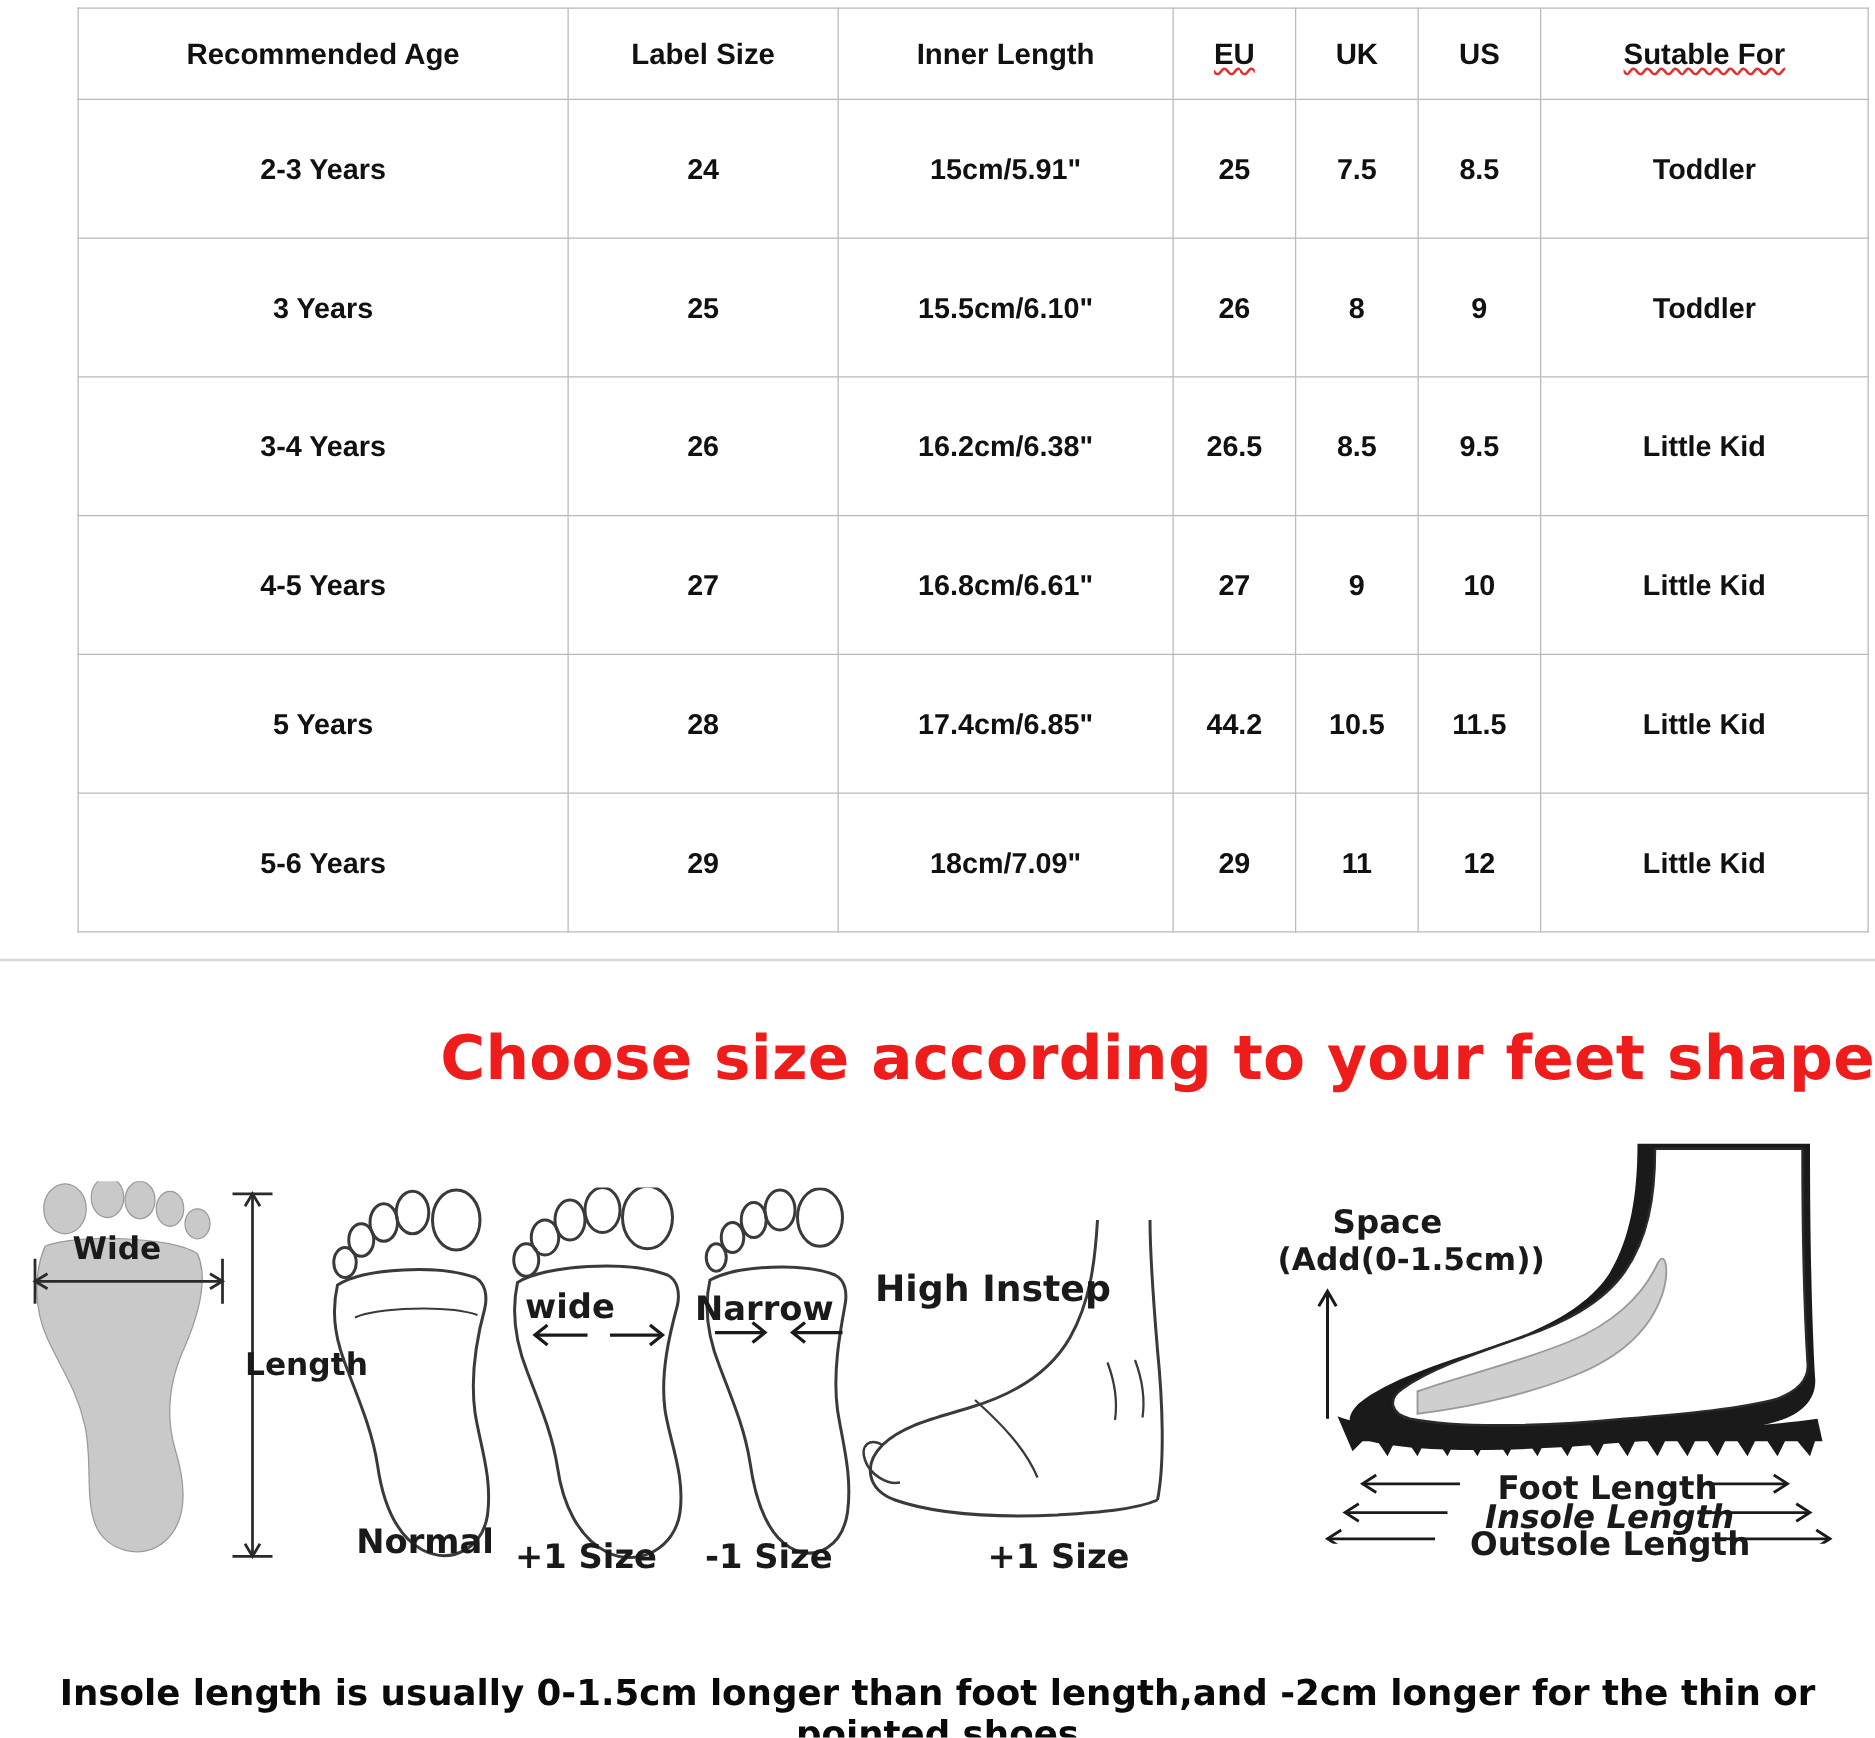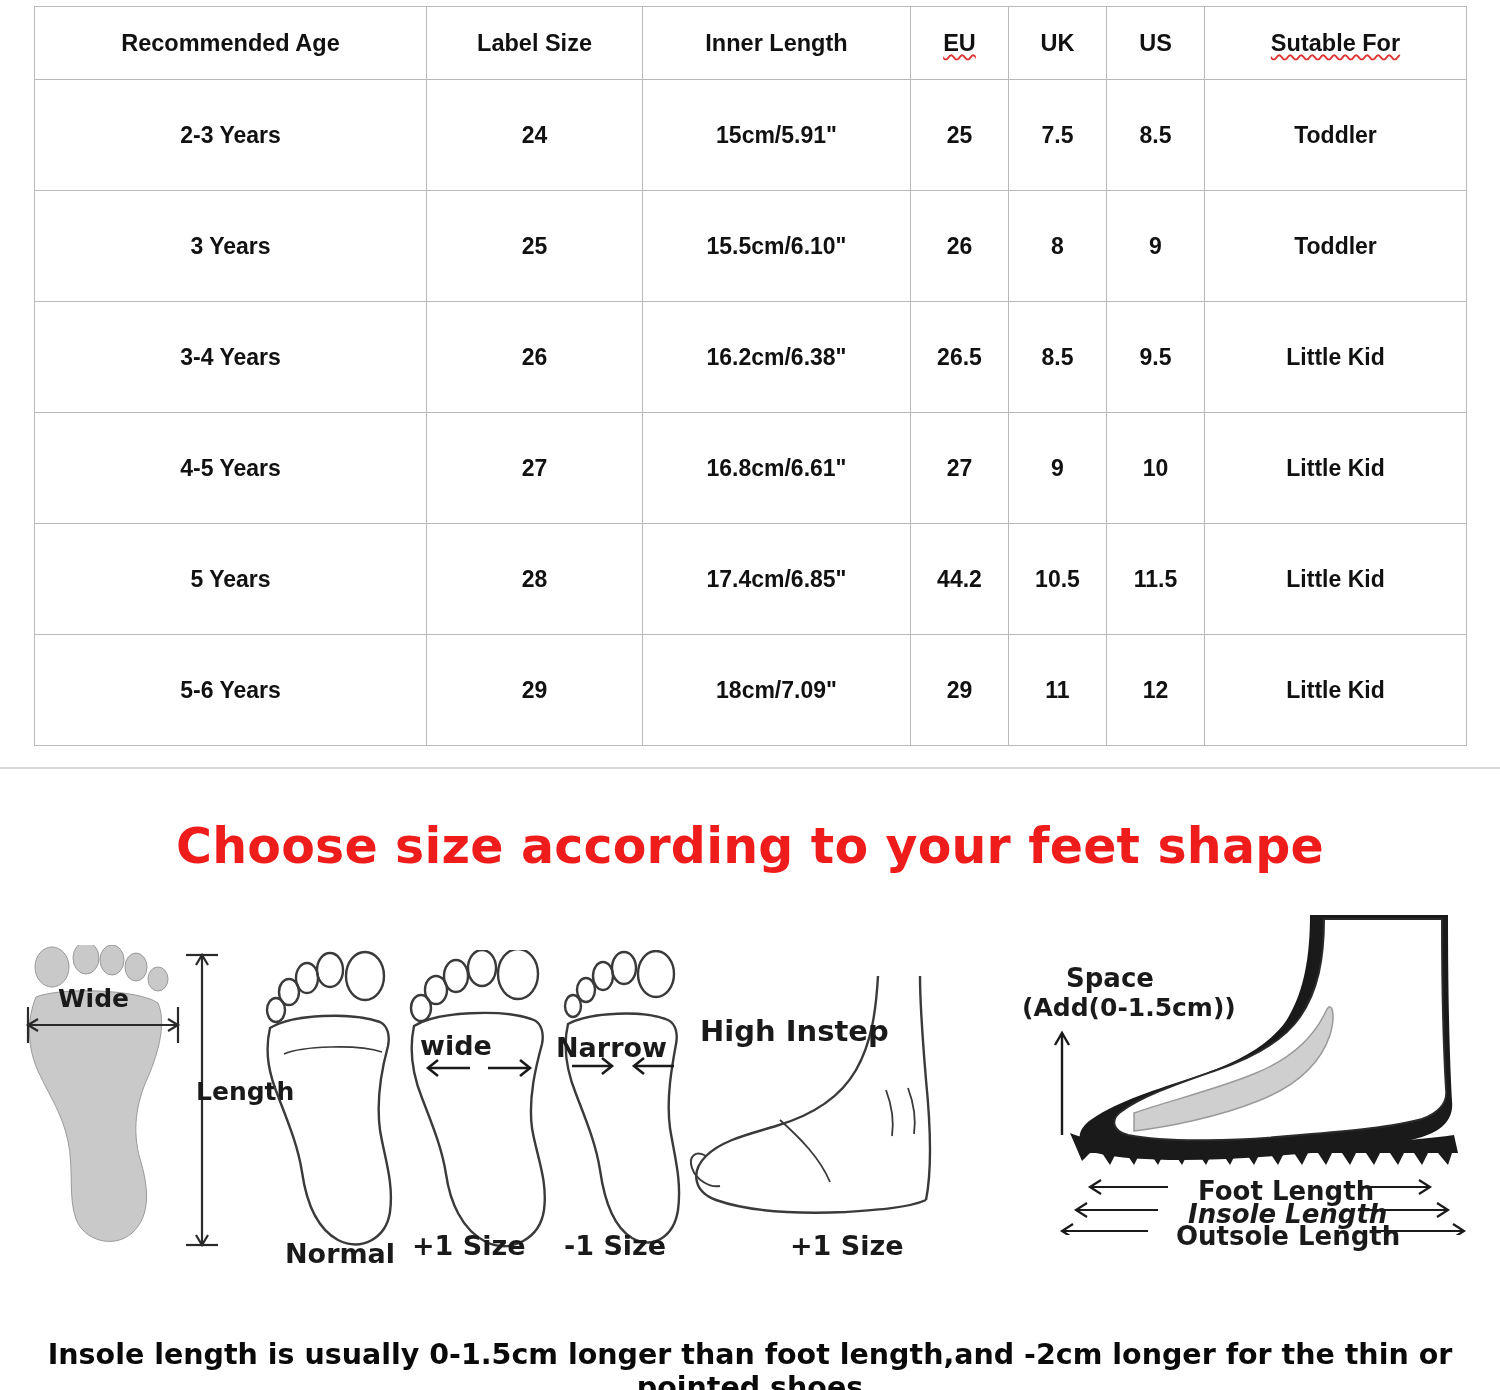--- a/index.html
+++ b/index.html
@@ -13,20 +13,21 @@
     font-family: "Liberation Sans", sans-serif;
     color: #000;
     position: relative;
     overflow: hidden;
   }
 
   
   .size-table-wrap {
     padding: 6px 34px 0 34px;
     box-sizing: border-box;
+    margin-left: 28px;
   }
   table.size-table {
     width: 1432px;
     border-collapse: collapse;
     table-layout: fixed;
   }
   table.size-table td, table.size-table th {
     border: 1px solid #b9b9b9;
     text-align: center;
     vertical-align: middle;
@@ -65,21 +66,21 @@
     height: 2px;
     background: #d8d8d8;
   }
 
   
   .headline {
     position: absolute;
     top: 818px;
     left: 0;
     width: 1500px;
-    text-align: center;
+    text-align: right;
     font-size: 49px;
     font-weight: bold;
     color: #ef1c1c;
     letter-spacing: 0.2px;
     font-family: "DejaVu Sans", sans-serif;
   }
 
   
   .illus {
     position: absolute;
@@ -242,21 +243,21 @@
       <ellipse cx="45" cy="28" rx="11" ry="15"></ellipse>
       <ellipse cx="27" cy="42" rx="10" ry="13"></ellipse>
       <ellipse cx="14" cy="60" rx="9" ry="12"></ellipse>
       <path d="M8 78 C2 104,8 126,16 146 C26 172,36 196,40 222
                C44 250,54 278,76 290 C100 302,124 288,128 262
                C132 232,122 206,118 180 C114 150,120 118,126 96
                C128 86,126 76,118 72 C90 62,30 64,8 78 Z"></path>
       <path d="M22 104 C40 96,96 94,120 102" stroke-width="1.6"></path>
     </g>
   </svg>
-  <div class="cap" style="left:285px; top:338px;text-align:center;">Normal</div>
+  <div class="cap" style="left:285px; top:318px;text-align:center;">Normal</div>
 
   <svg width="180" height="320" viewBox="0 0 180 320" style="position:absolute; left:408px; top:50px;">
     <g fill="none" stroke="#3a3a3a" stroke-width="2.4">
       <ellipse cx="110" cy="24" rx="20" ry="25"></ellipse>
       <ellipse cx="74" cy="18" rx="14" ry="18"></ellipse>
       <ellipse cx="48" cy="26" rx="12" ry="16"></ellipse>
       <ellipse cx="28" cy="40" rx="11" ry="14"></ellipse>
       <ellipse cx="13" cy="58" rx="10" ry="13"></ellipse>
       <path d="M6 76 C0 104,6 128,14 148 C24 174,34 198,38 224
                C42 252,54 280,78 292 C104 304,132 288,136 260

